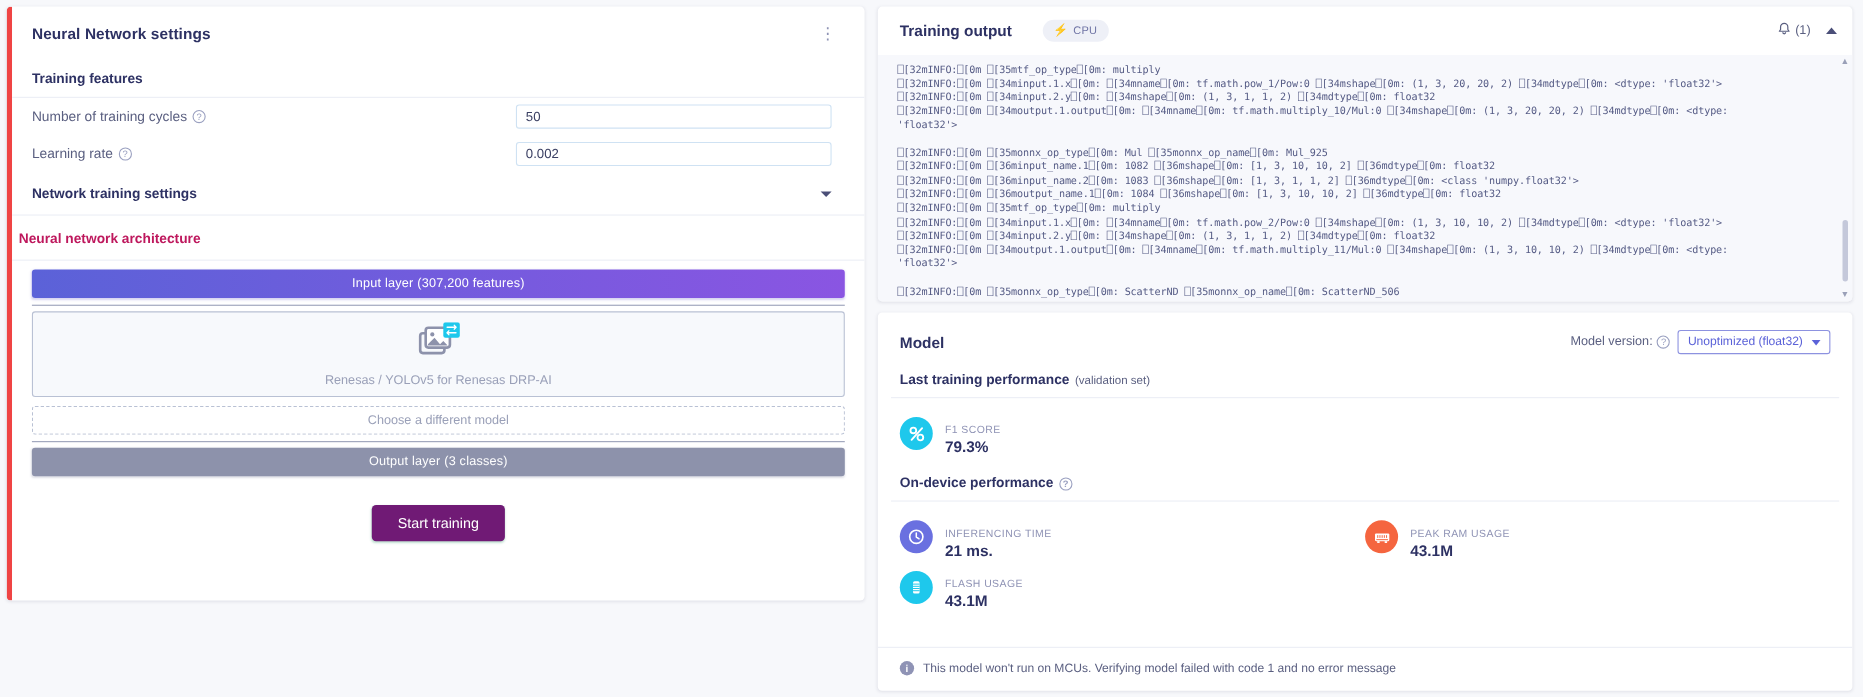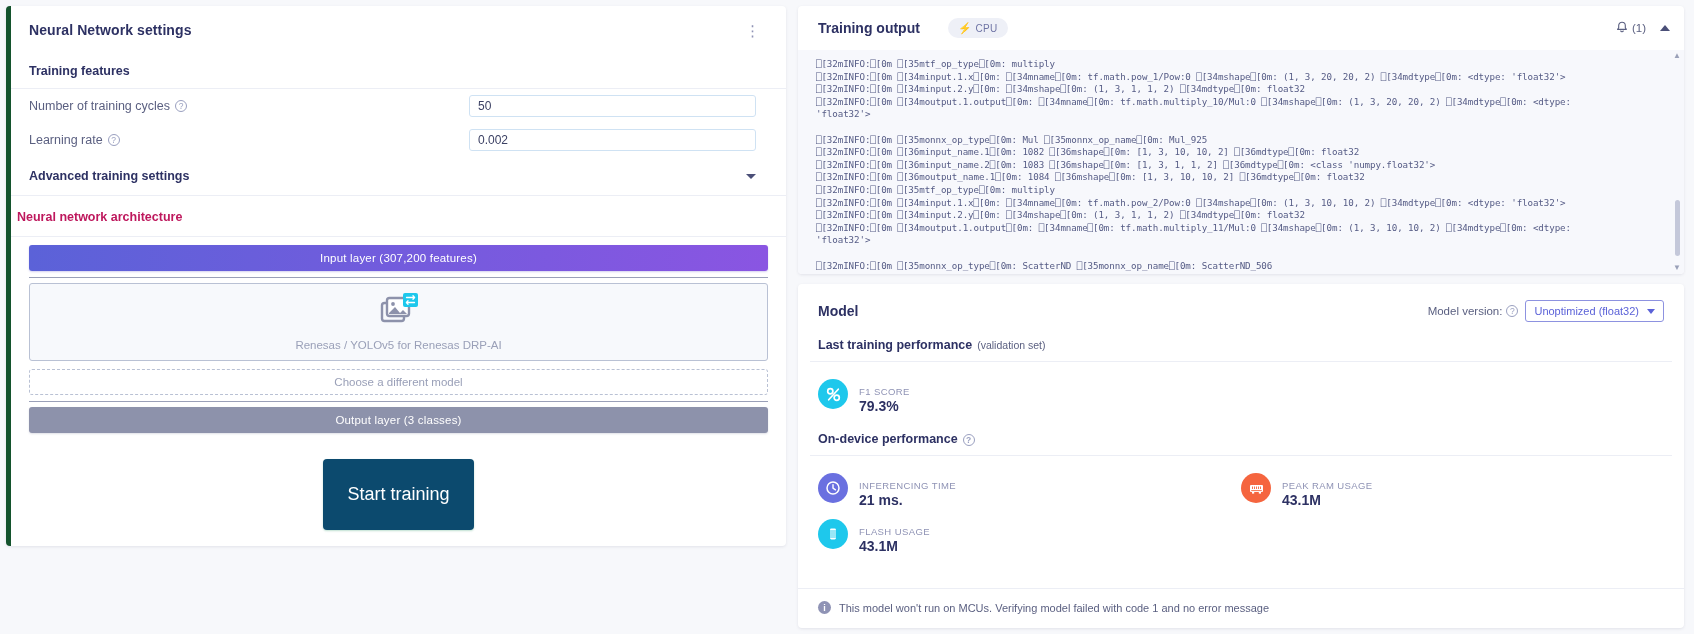--- a/index.html
+++ b/index.html
@@ -24,21 +24,21 @@
   }
   .card {
     background: #fff;
     border-radius: 4px;
     box-shadow: 0 1px 3px rgba(40,44,80,.10);
     position: relative;
     overflow: hidden;
   }
   .nn-card {
     height: 540px;
-    border-left: 5px solid #14532d;
+    border-left: 5px solid #ef4444;
   }
   .nn-header {
     height: 48px;
     display: flex;
     align-items: center;
     justify-content: space-between;
     padding: 0 20px 0 18px;
   }
   .nn-title {
     font-size: 14px;
@@ -179,26 +179,26 @@
     font-size: 11.5px;
     color: #9aa0b8;
     cursor: pointer;
   }
   .train-btn-wrap {
     display: flex;
     justify-content: center;
     padding-top: 26px;
   }
   .train-btn {
-    background: #0c4a6e;
+    background: #701a75;
     color: #fff;
     border: none;
     border-radius: 4px;
-    font-size: 18px;
-    padding: 25px 24px;
+    font-size: 13px;
+    padding: 9px 24px;
     cursor: pointer;
     font-family: "Liberation Sans", sans-serif;
     box-shadow: 0 1px 2px rgba(40,150,100,.3);
   }
 
   
   .right-col {
     flex: 1;
     padding: 6px 10px 6px 0;
     display: flex;
@@ -445,21 +445,21 @@
 
       <div class="field-row">
         <div class="field-label">
           <span>Learning rate</span>
           <span class="qmark">?</span>
         </div>
         <input class="field-input" value="0.002" style="">
       </div>
 
       <div class="adv-row">
-        <div class="adv-label">Advanced training settings</div>
+        <div class="adv-label">Network training settings</div>
         <div class="caret-down"></div>
       </div>
       <div class="hr"></div>
 
       <div class="arch-label">Neural network architecture</div>
       <div class="hr"></div>
 
       <div class="arch-body">
         <div class="layer-bar input-layer">Input layer (307,200 features)</div>
         <div class="connector"></div>

